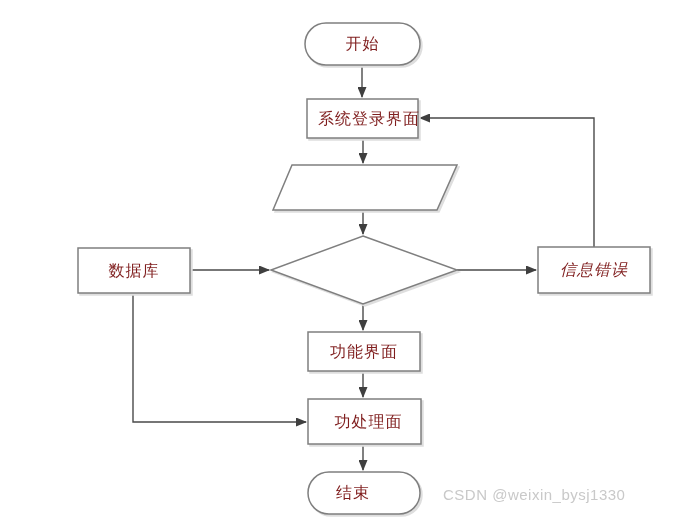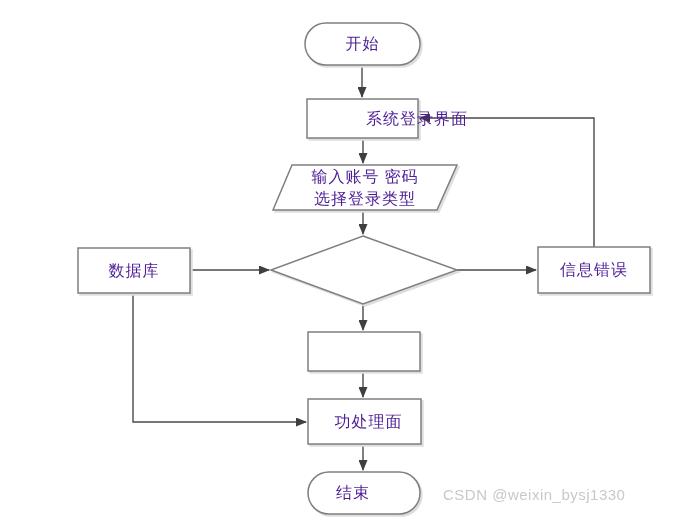--- a/index.html
+++ b/index.html
@@ -10,21 +10,21 @@
     overflow:hidden;
     font-family:"Liberation Serif","DejaVu Serif",serif;
   }
   svg.layer { position:absolute; left:0; top:0; }
   .shapes { filter: drop-shadow(2px 2px 0px #dedede); }
   .label {
     position:absolute;
     display:flex; flex-direction:column;
     align-items:center; justify-content:center;
     text-align:right;
-    color:#4c1d95;
+    color:#7f1d1d;
     font-size:16px;
     letter-spacing:1px;
     line-height:22px;
     pointer-events:none;
   }
   .watermark {
     position:absolute;
     left:443px; top:486px;
     width:230px;
     font-family:"Liberation Sans","DejaVu Sans",sans-serif;
@@ -67,31 +67,28 @@
       <rect x="78" y="248" width="112" height="45"></rect>
       <rect x="538" y="247" width="112" height="46"></rect>
       <rect x="308" y="332" width="112" height="39"></rect>
       <rect x="308" y="399" width="113" height="45"></rect>
       <rect x="308" y="472" width="112" height="42" rx="21" ry="21"></rect>
     </g>
   </svg>
 
   <div class="label" style="left:305px; top:23px;  width:115px; height:42px;">开始</div>
 
-  <div class="label" style="left:307px; top:99px;  width:124px; height:39px;margin-left:48px;">系统登录界面</div>
+  <div class="label" style="left:307px; top:99px;  width:124px; height:39px;">系统登录界面</div>
 
-  <div class="label" style="left:273px; top:165px; width:184px; height:45px;">
-    <span>输入账号 密码</span>
-    <span>选择登录类型</span>
-  </div>
 
 
   <div class="label" style="left:78px;  top:248px; width:112px; height:45px;">数据库</div>
 
-  <div class="label" style="left:538px; top:247px; width:112px; height:46px;">信息错误</div>
+  <div class="label" style="left:538px; top:247px; width:112px; height:46px;font-style:italic;">信息错误</div>
 
+  <div class="label" style="left:308px; top:332px; width:112px; height:39px;">功能界面</div>
 
   <div class="label" style="left:312px; top:399px; width:113px; height:45px;">功处理面</div>
 
   <div class="label" style="left:297px; top:472px; width:112px; height:42px;">结束</div>
 
   <div class="watermark">CSDN @weixin_bysj1330</div>
 </div>
 
 </body></html>

